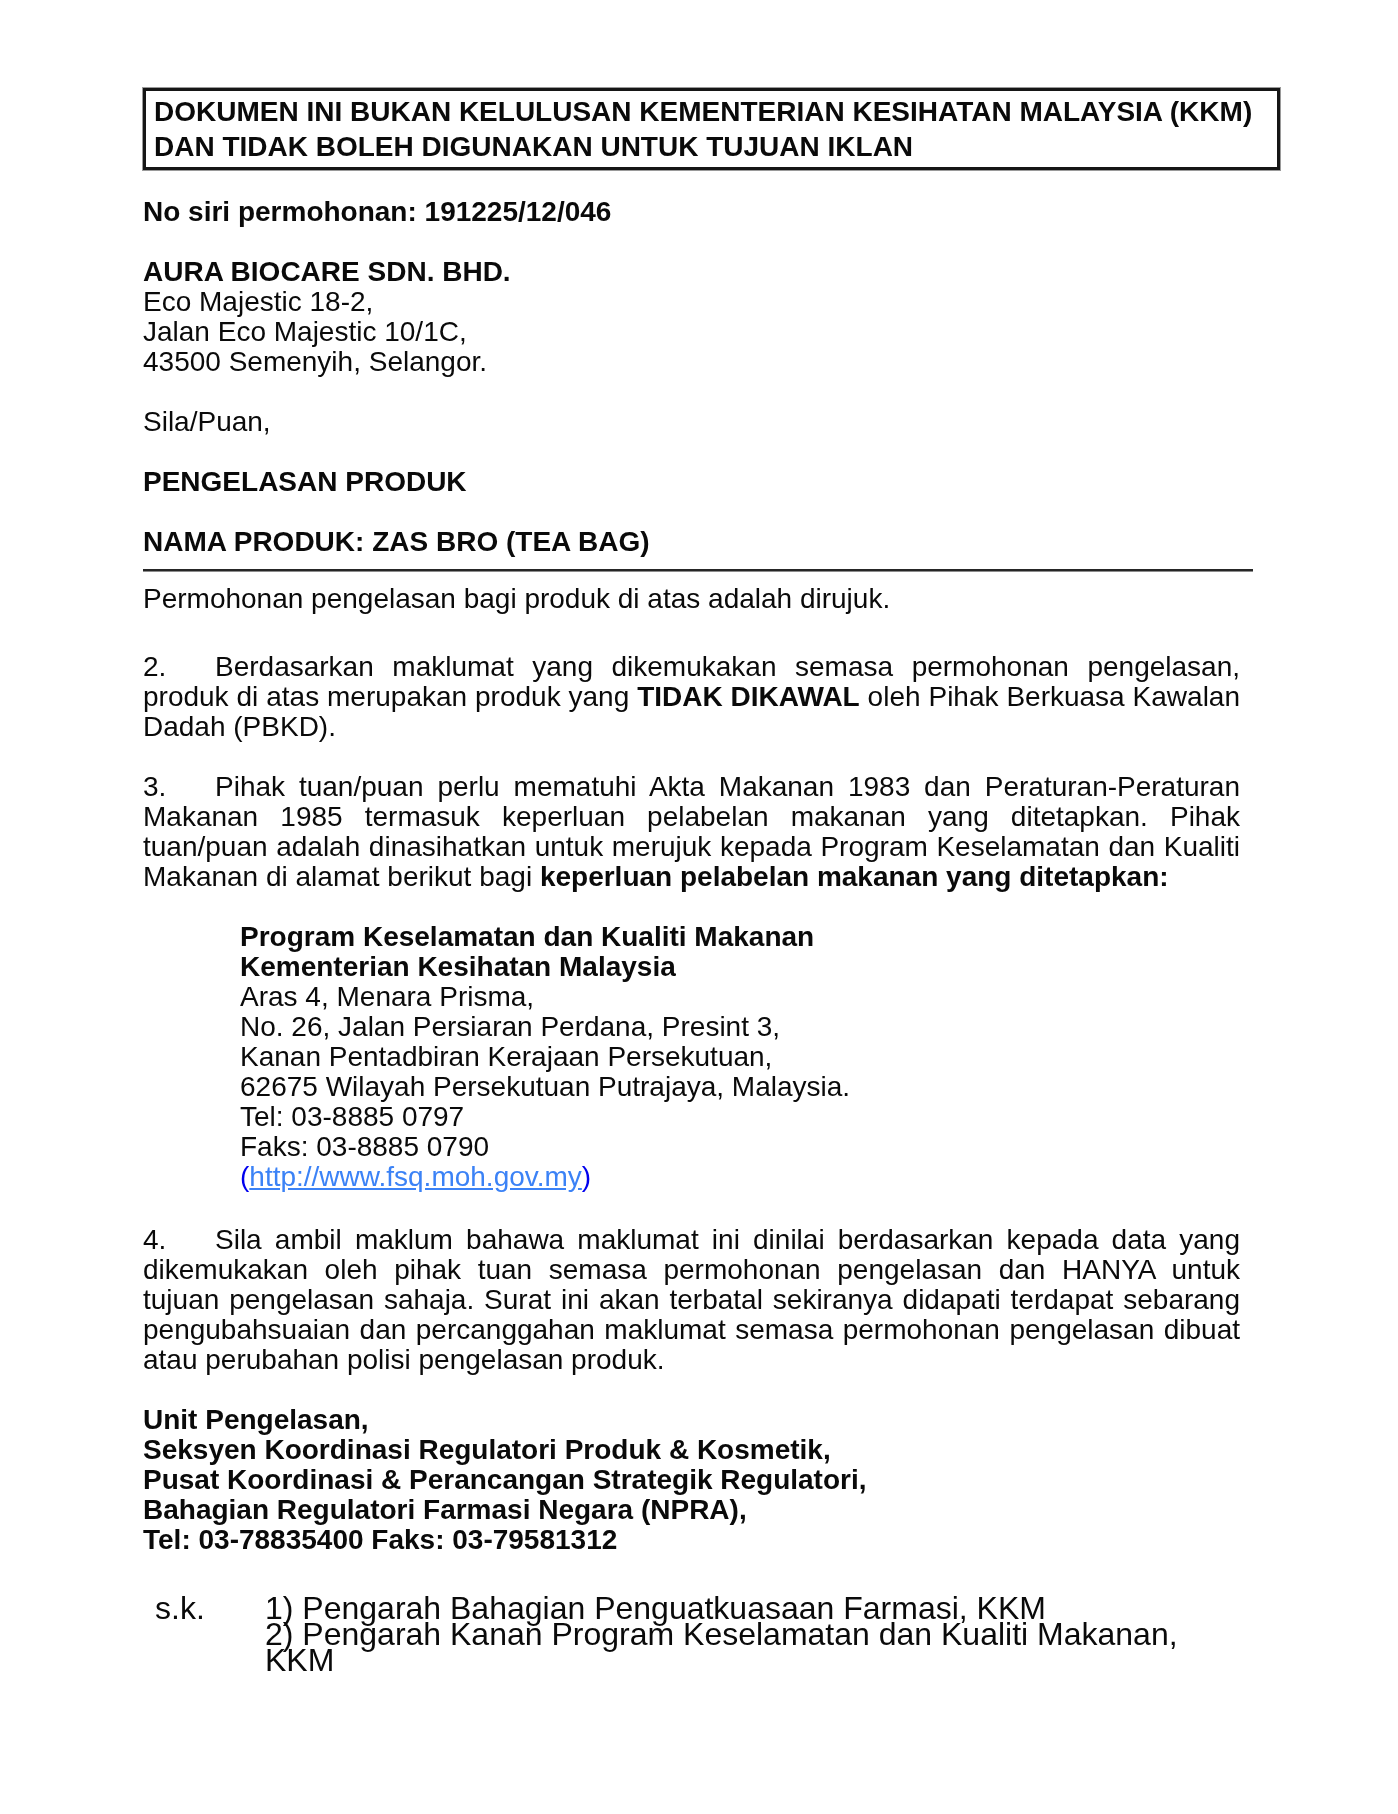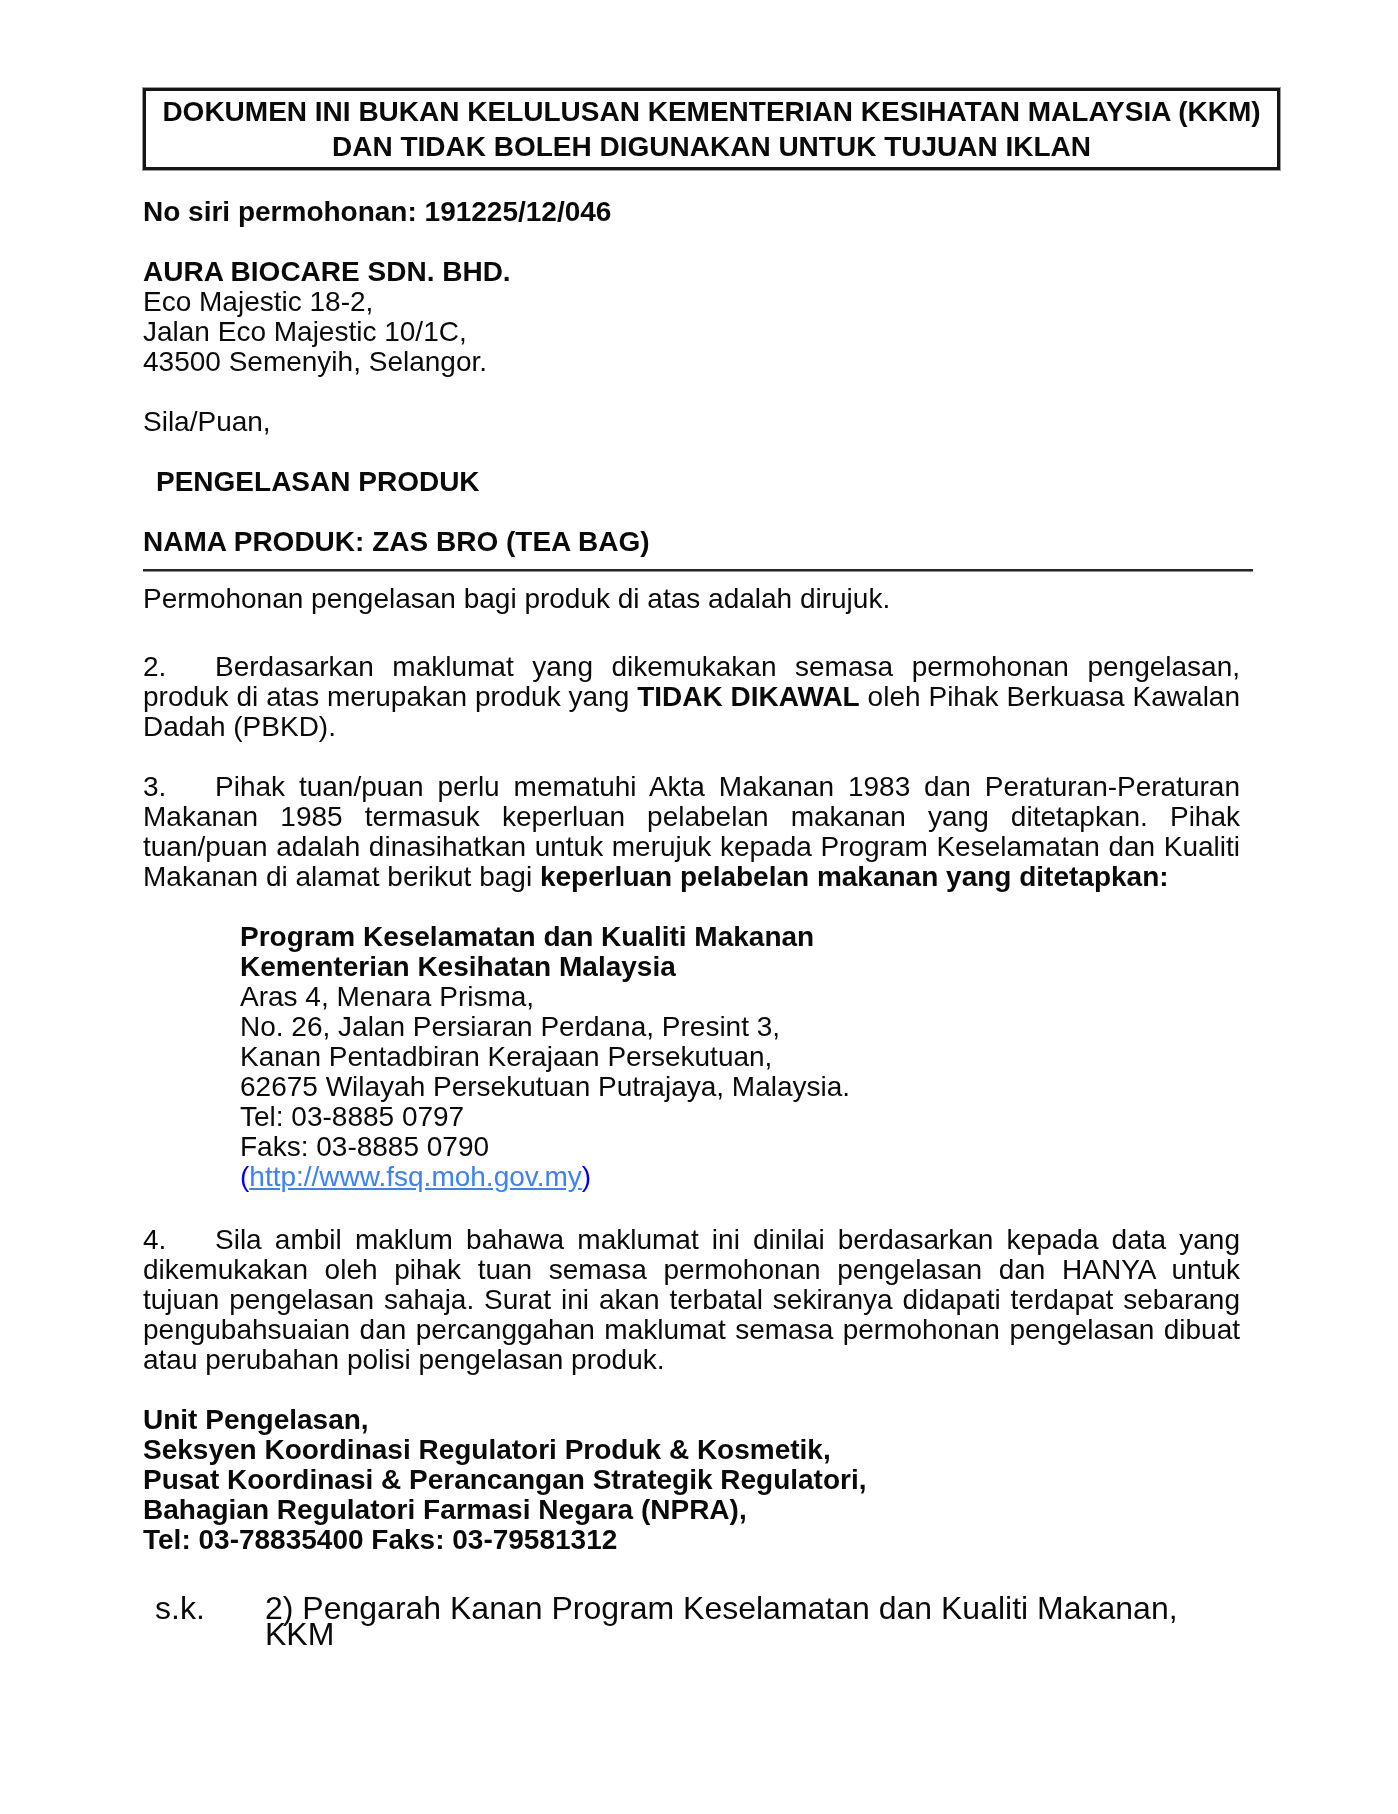--- a/index.html
+++ b/index.html
@@ -17,32 +17,32 @@
     font-size:28px; line-height:30px;
     overflow:hidden;
   }
   .page > * { width:1097px; }
 
   .notice-box {
     width:1137px;
     border:3px solid #161616;
     outline:1px solid #9a9a9a;
     padding:3px 8px;
-    text-align:center;
+    text-align:left;
     font-weight:700;
     line-height:35px;
   }
 
   .bold { font-weight:700; }
   .just { text-align:justify; }
 
   .serial     { margin-top:27px; }
   .applicant  { margin-top:30px; }
   .salutation { margin-top:30px; }
-  .subject    { margin-top:30px;margin-left:13px; }
+  .subject    { margin-top:30px; }
   .product    { margin-top:30px; }
 
   .rule {
     width:1110px; height:3px;
     background:#262626;
     border-bottom:1px solid #8c8c8c;
     margin:12px 0;
   }
 
   .para2 { margin-top:38px; }
@@ -127,17 +127,18 @@
     <p>Unit Pengelasan,</p>
     <p>Seksyen Koordinasi Regulatori Produk &amp; Kosmetik,</p>
     <p>Pusat Koordinasi &amp; Perancangan Strategik Regulatori,</p>
     <p>Bahagian Regulatori Farmasi Negara (NPRA),</p>
     <p>Tel: 03-78835400 Faks: 03-79581312</p>
   </div>
 
   <div class="cc">
     <div class="cc-label">s.k.</div>
     <div class="cc-items">
+      <p>1) Pengarah Bahagian Penguatkuasaan Farmasi, KKM</p>
       <p>2) Pengarah Kanan Program Keselamatan dan Kualiti Makanan, KKM</p>
     </div>
   </div>
 
 </div>
 
 </body></html>

